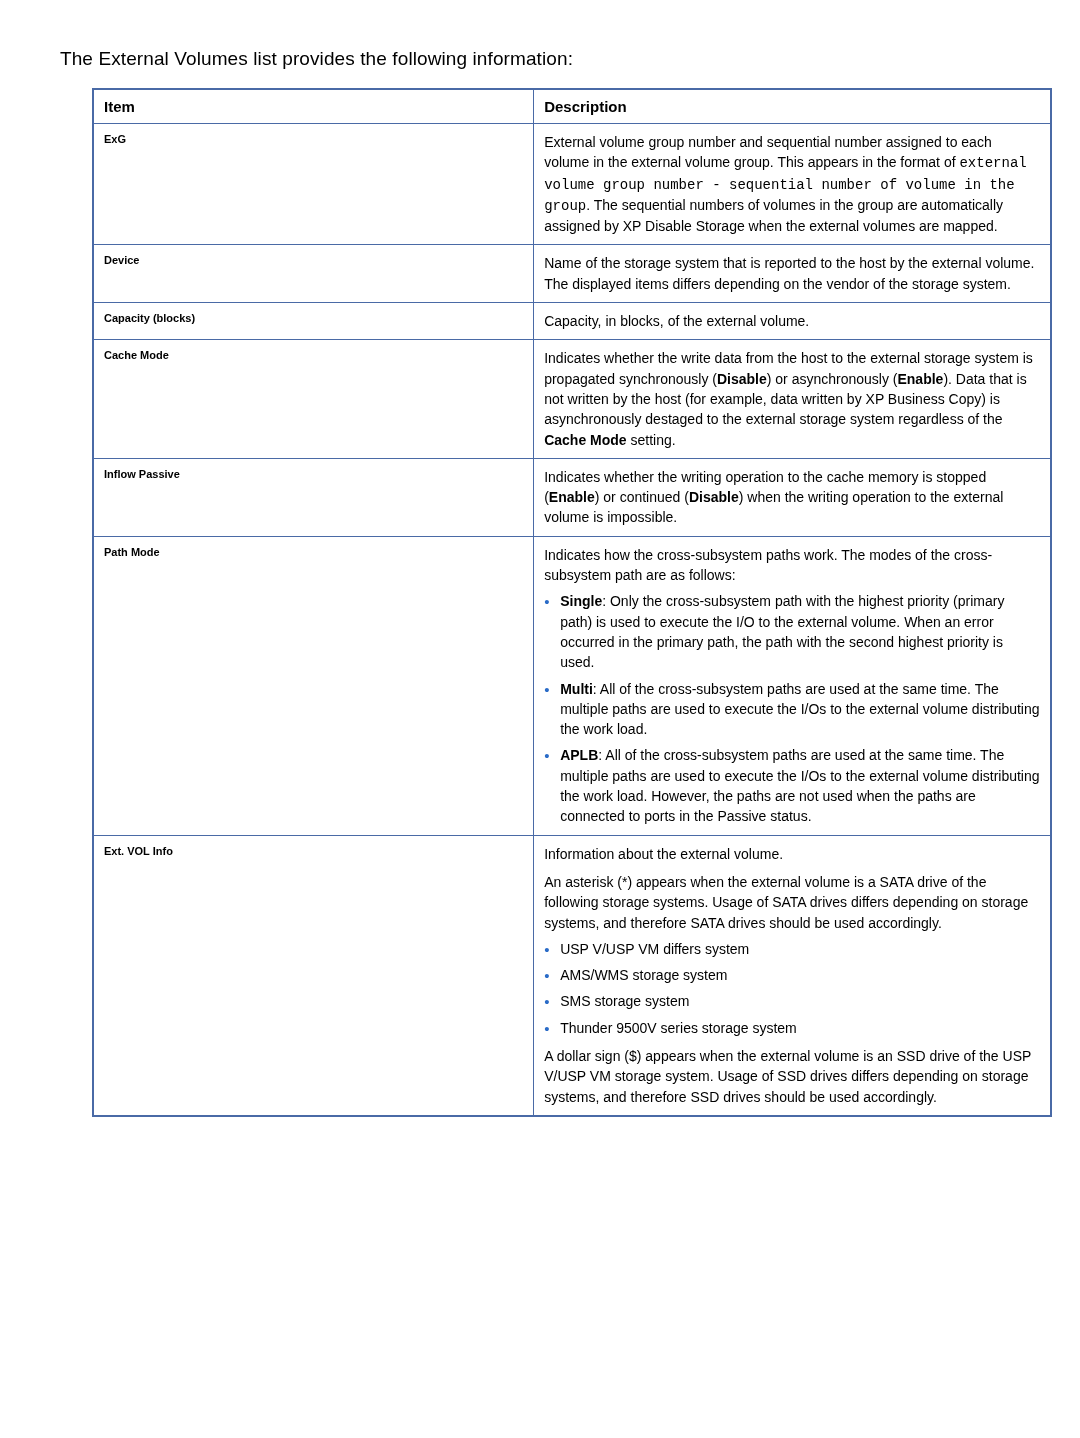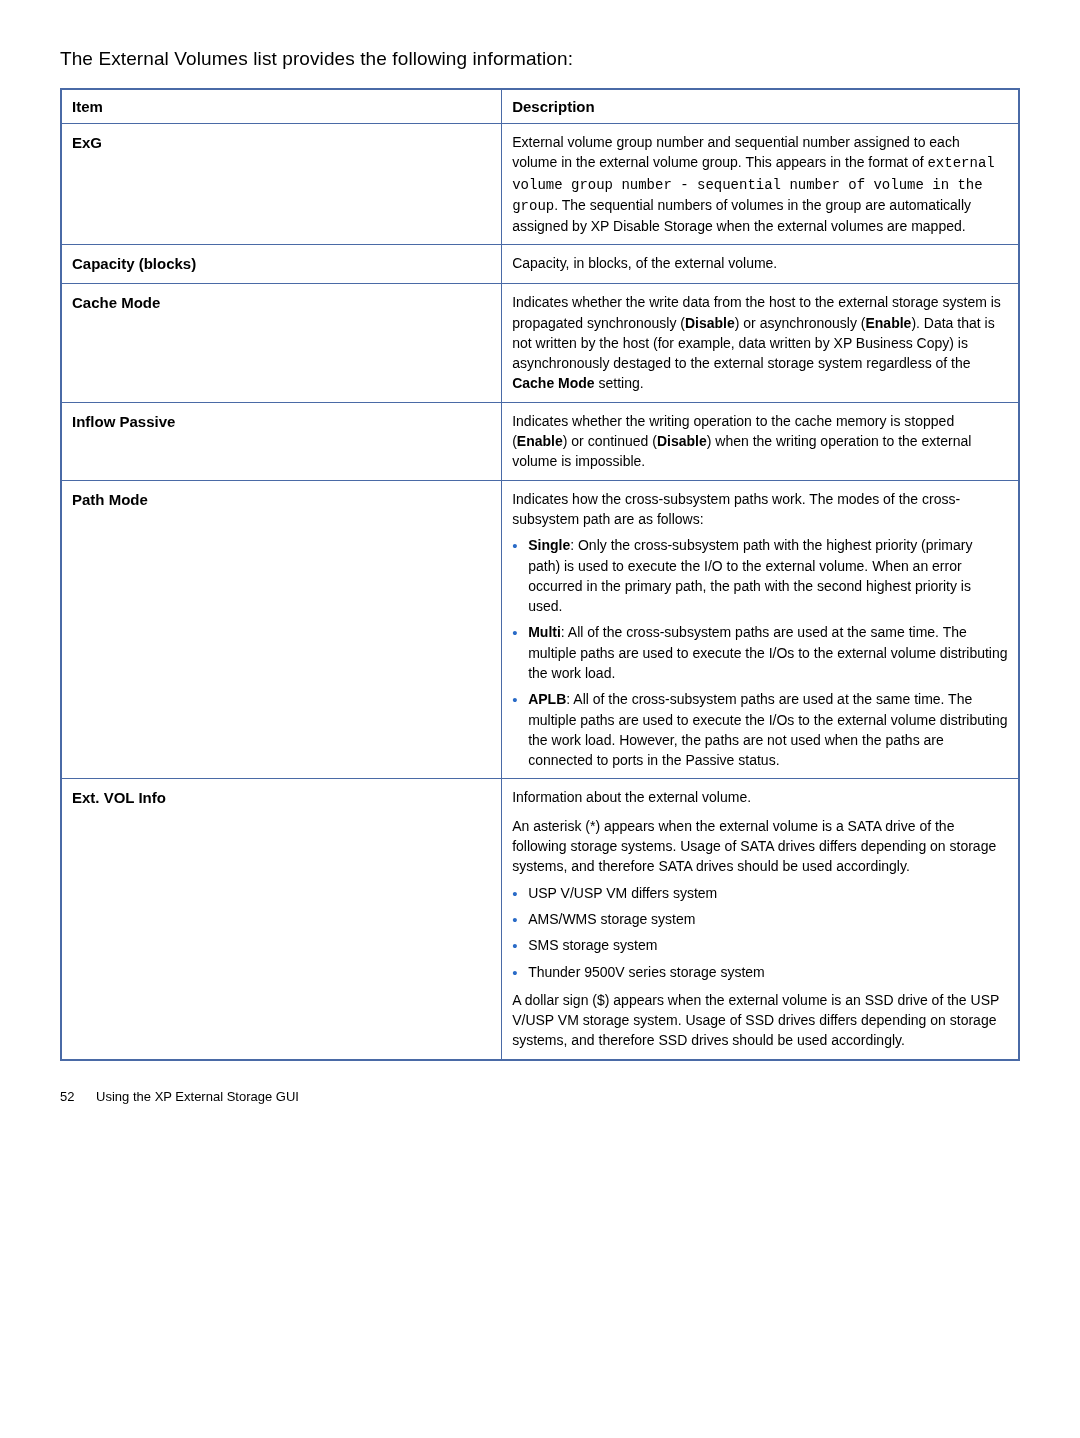--- a/index.html
+++ b/index.html
@@ -1,25 +1,25 @@
 <!DOCTYPE html>
 <html><head>
 <meta charset="utf-8">
 <style>
   * { box-sizing: border-box; margin: 0; padding: 0; }
   html, body { width: 1080px; background: #fff; font-family: Arial, Helvetica, sans-serif; color: #000; }
   .page { padding: 48px 60px 20px 60px; }
   .intro { font-size: 19px; font-weight: 300; margin-bottom: 18px; letter-spacing: 0.1px; }
   table { width: 100%; border-collapse: collapse; table-layout: fixed; }
   table, th, td { border: 1px solid #4a6aa6; }
-  table { border: 2px solid #4a6aa6; }
+  table { border: 2px solid #4a6aa6; margin-left: 32px; }
   th { text-align: left; font-weight: bold; font-size: 15px; padding: 8px 10px; vertical-align: top; }
   td { font-size: 14px; padding: 8px 10px; vertical-align: top; line-height: 1.45; font-weight: 300; }
   th:first-child, td:first-child { width: 46%; }
-  td:first-child { font-weight: bold; font-size: 15px; }
+  td:first-child { font-weight: bold; font-size: 11px; }
   code { font-family: "Courier New", monospace; font-size: 14px; }
   ul { list-style: none; padding-left: 0; }
   li { position: relative; padding-left: 16px; margin-top: 6px; }
   li::before { content: "•"; color: #2a6bc7; position: absolute; left: 0; top: 0; font-size: 15px; }
   .p + .p { margin-top: 8px; }
   .footer { margin-top: 28px; font-size: 13px; font-weight: 300; }
   .footer .pg { display: inline-block; margin-right: 18px; }
   b { font-weight: bold; }
 </style>
 </head>
@@ -34,20 +34,24 @@
         <th>Item</th>
         <th>Description</th>
       </tr>
     </thead>
     <tbody>
       <tr>
         <td>ExG</td>
         <td>
           <span>External volume group number and sequential number assigned to each volume in the external volume group. This appears in the format of </span><code>external volume group number - sequential number of volume in the group</code><span>. The sequential numbers of volumes in the group are automatically assigned by XP Disable Storage when the external volumes are mapped.</span>
         </td>
+      </tr>
+      <tr>
+        <td>Device</td>
+        <td>Name of the storage system that is reported to the host by the external volume. The displayed items differs depending on the vendor of the storage system.</td>
       </tr>
       <tr>
         <td>Capacity (blocks)</td>
         <td>Capacity, in blocks, of the external volume.</td>
       </tr>
       <tr>
         <td>Cache Mode</td>
         <td>
           <span>Indicates whether the write data from the host to the external storage system is propagated synchronously (</span><b>Disable</b><span>) or asynchronously (</span><b>Enable</b><span>). Data that is not written by the host (for example, data written by XP Business Copy) is asynchronously destaged to the external storage system regardless of the </span><b>Cache Mode</b><span> setting.</span>
         </td>
@@ -79,17 +83,13 @@
             <li>AMS/WMS storage system</li>
             <li>SMS storage system</li>
             <li>Thunder 9500V series storage system</li>
           </ul>
           <div class="p" style="margin-top:8px">A dollar sign ($) appears when the external volume is an SSD drive of the USP V/USP VM storage system. Usage of SSD drives differs depending on storage systems, and therefore SSD drives should be used accordingly.</div>
         </td>
       </tr>
     </tbody>
   </table>
 
-  <div class="footer">
-    <span class="pg">52</span>
-    <span>Using the XP External Storage GUI</span>
-  </div>
 </div>
 
 </body></html>

